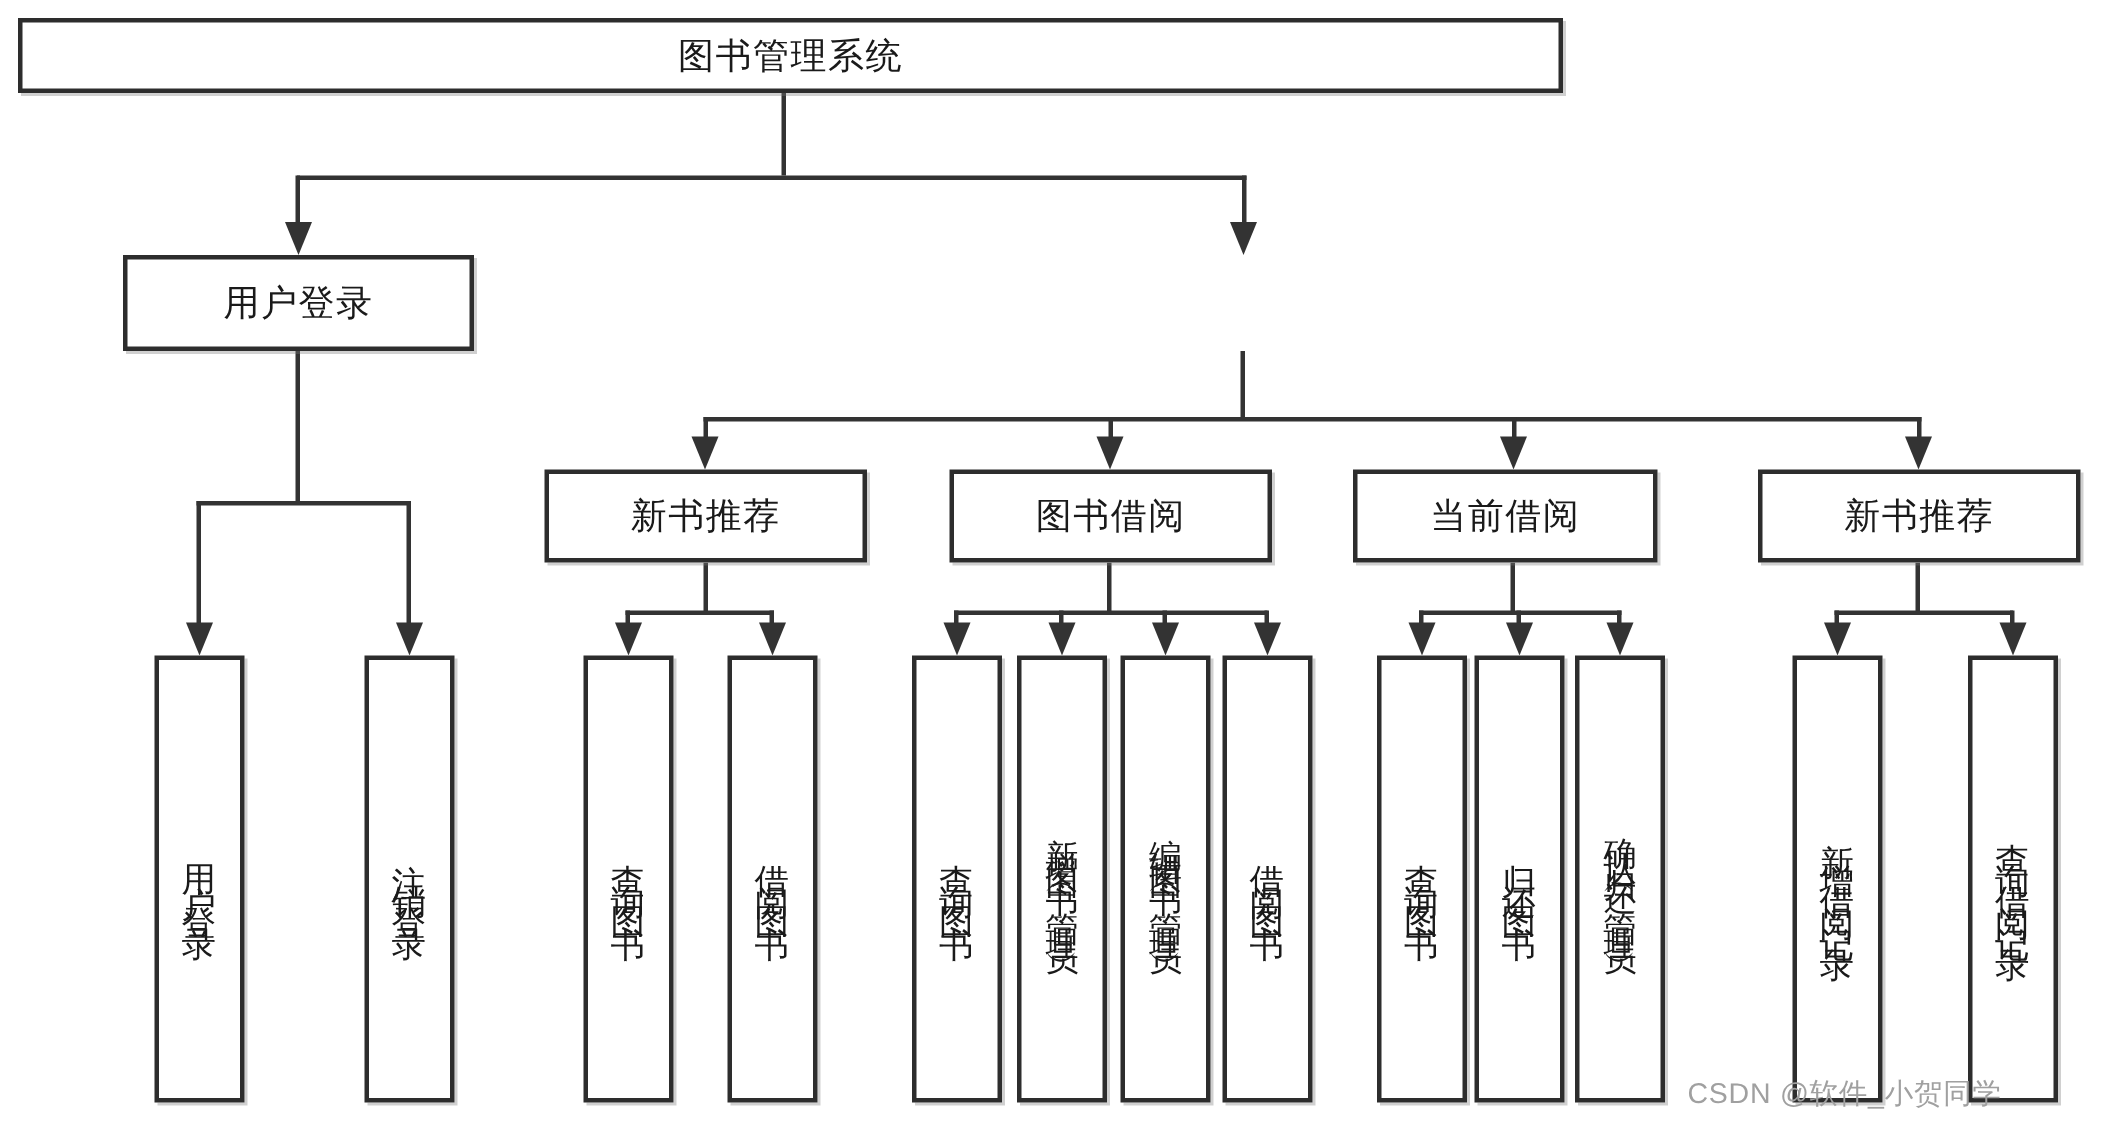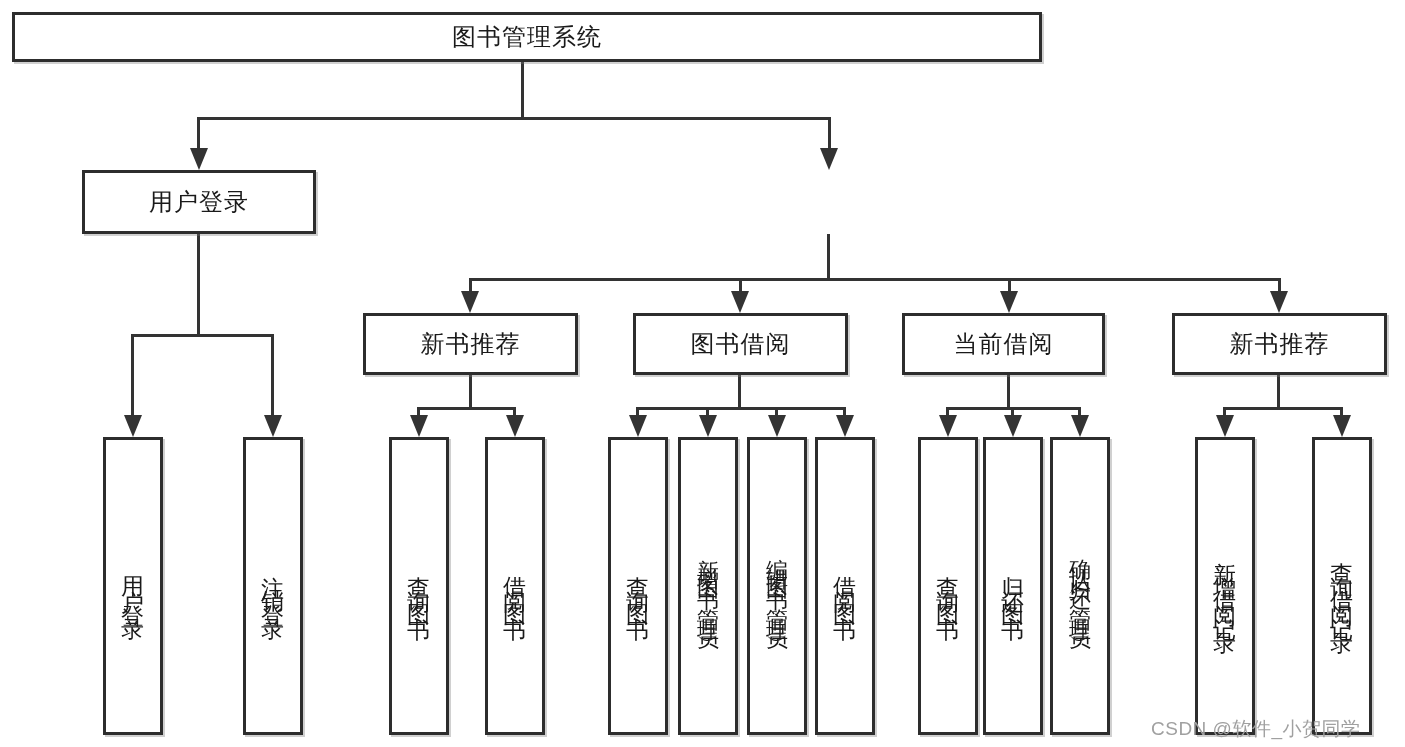--- a/index.html
+++ b/index.html
@@ -50,21 +50,21 @@
     text-orientation:mixed;
     font-size:23px;
     line-height:54px;
     color:var(--text);
   }
   .s4{letter-spacing:14px;}
   .s6{letter-spacing:14px;}
   .s9{letter-spacing:10px;font-size:22px;}
   .watermark{
     position:absolute;
-    left:1151px;
+    left:1125px;
     top:716px;
     font-size:19px;
     letter-spacing:.5px;
     color:var(--wm);
     white-space:nowrap;
     text-align:right;
   }
 </style>
 </head>
 <body>

